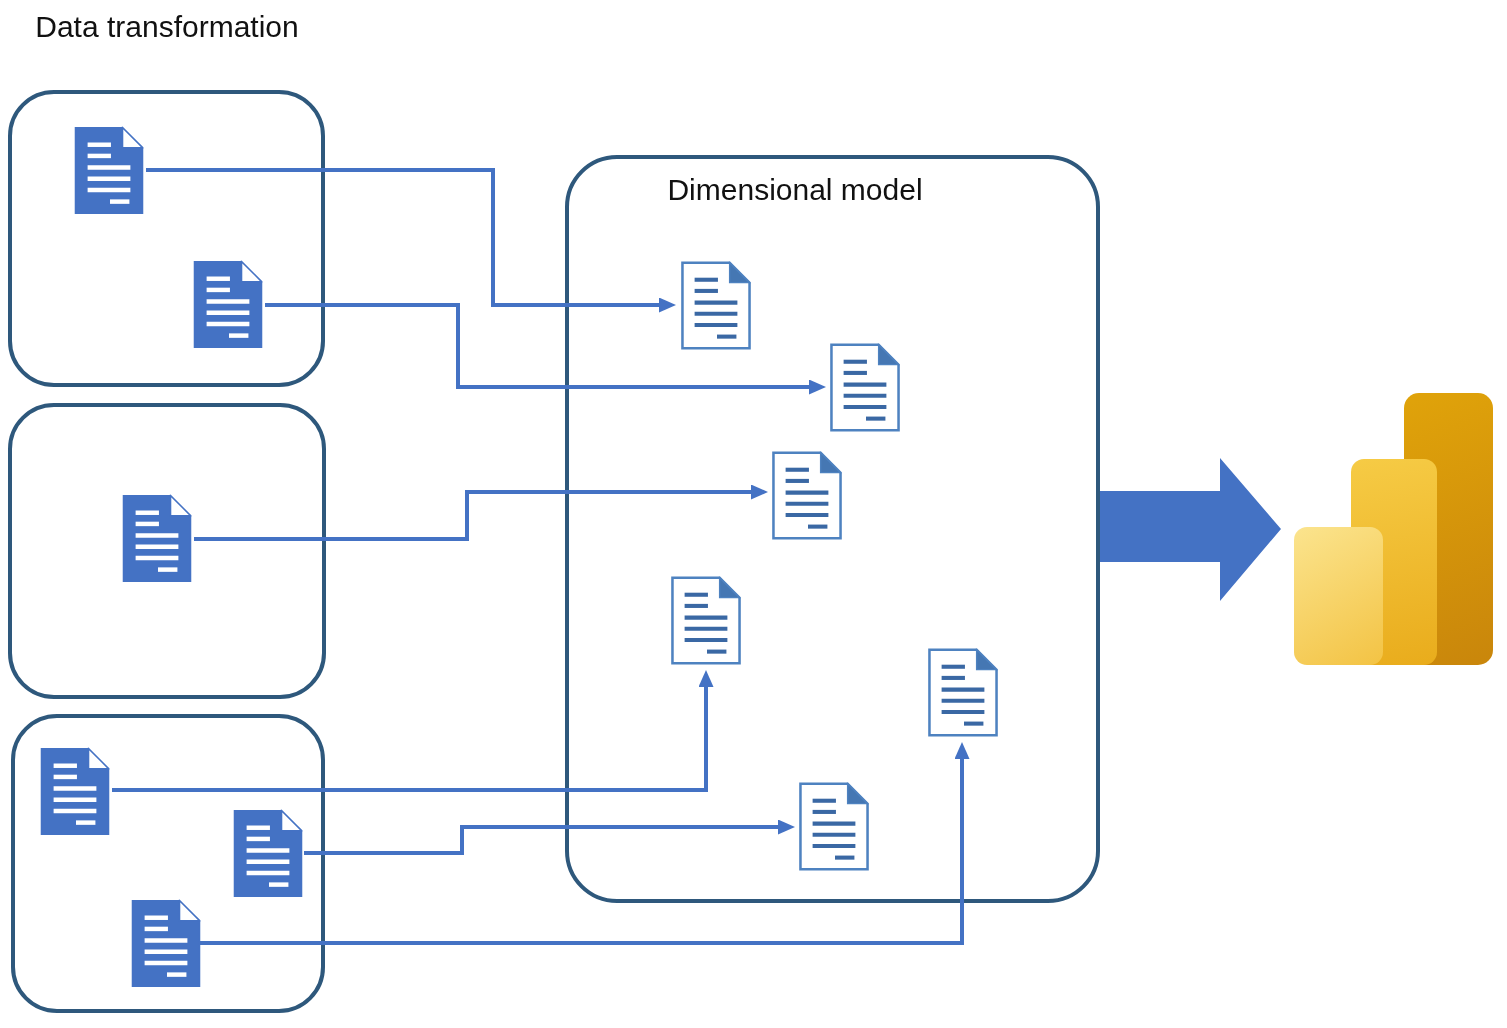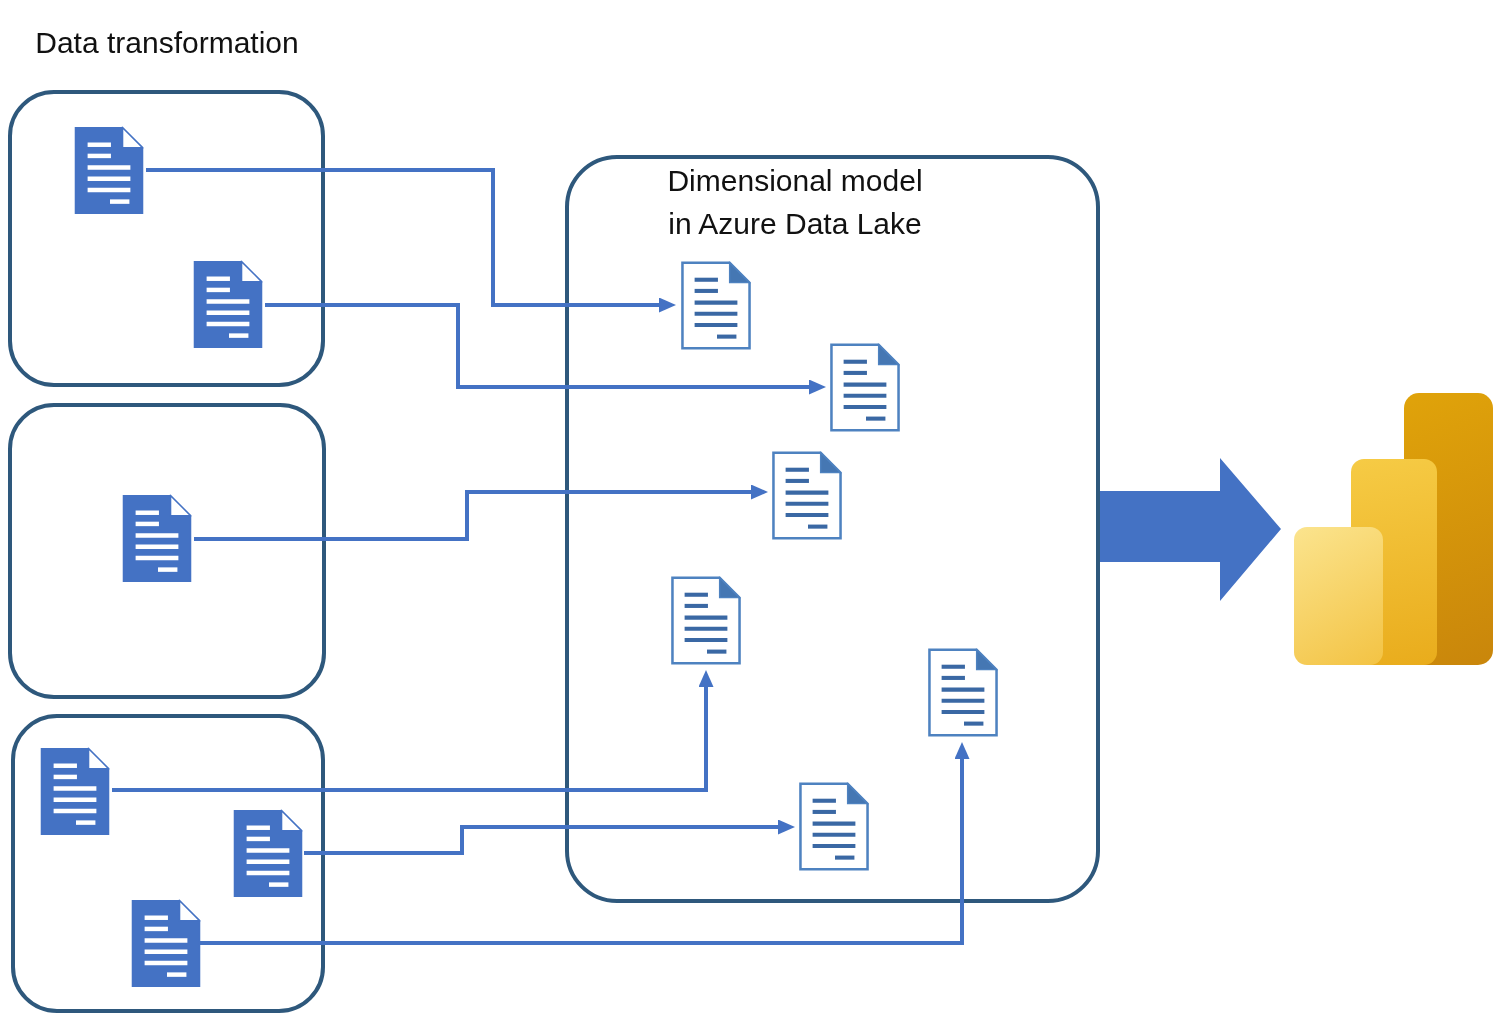--- a/index.html
+++ b/index.html
@@ -11,22 +11,22 @@
     overflow:hidden;
   }
   .title{
     position:absolute;
     color:#111111;
     font-size:30px;
     line-height:43px;
     text-align:center;
     white-space:nowrap;
   }
-  .title-left{ left:0px; top:21px; width:334px;text-align:center; }
-  .title-model{ left:630px; top:159px; width:330px; }
+  .title-left{ left:0px; top:5px; width:334px;text-align:center; }
+  .title-model{ left:630px; top:168px; width:330px; }
   .group-box{
     position:absolute;
     border:4.5px solid var(--box-border);
     border-radius:46px;
     background:transparent;
     box-sizing:border-box;
   }
   #group-1{ left:8px;  top:90px;  width:317px; height:297px; }
   #group-2{ left:8px;  top:403px; width:318px; height:296px; }
   #group-3{ left:11px; top:714px; width:314px; height:299px; }
@@ -71,21 +71,20 @@
   </div>
 
   <div class="group-box" id="group-1"></div>
   <div class="group-box" id="group-2"></div>
   <div class="group-box" id="group-3"></div>
 
   <div class="model-box"></div>
 
   <div class="title title-model">
     <span>Dimensional model</span><br>
-    <span>in Azure Data Lake</span>
   </div>
 
   <div id="doc-layer">
       <svg viewBox="0 0 72 91" class="doc" style="left: 74px; top: 125px;">
         <path d="M1.5 1.5 H50 L70.5 22 V89.5 H1.5 Z" fill="#4472C4" stroke="#4472C4" stroke-width="1.5"></path>
         <path d="M50 1.5 L70.5 22 H50 Z" fill="#ffffff" stroke="#4472C4" stroke-width="1.4"></path>
         <line x1="14" x2="38" y1="19" y2="19" stroke="#ffffff" stroke-width="4.6"></line>
         <line x1="14" x2="38" y1="30.5" y2="30.5" stroke="#ffffff" stroke-width="4.6"></line>
         <line x1="14" x2="58" y1="42.5" y2="42.5" stroke="#ffffff" stroke-width="4.6"></line>
         <line x1="14" x2="58" y1="54" y2="54" stroke="#ffffff" stroke-width="4.6"></line>

